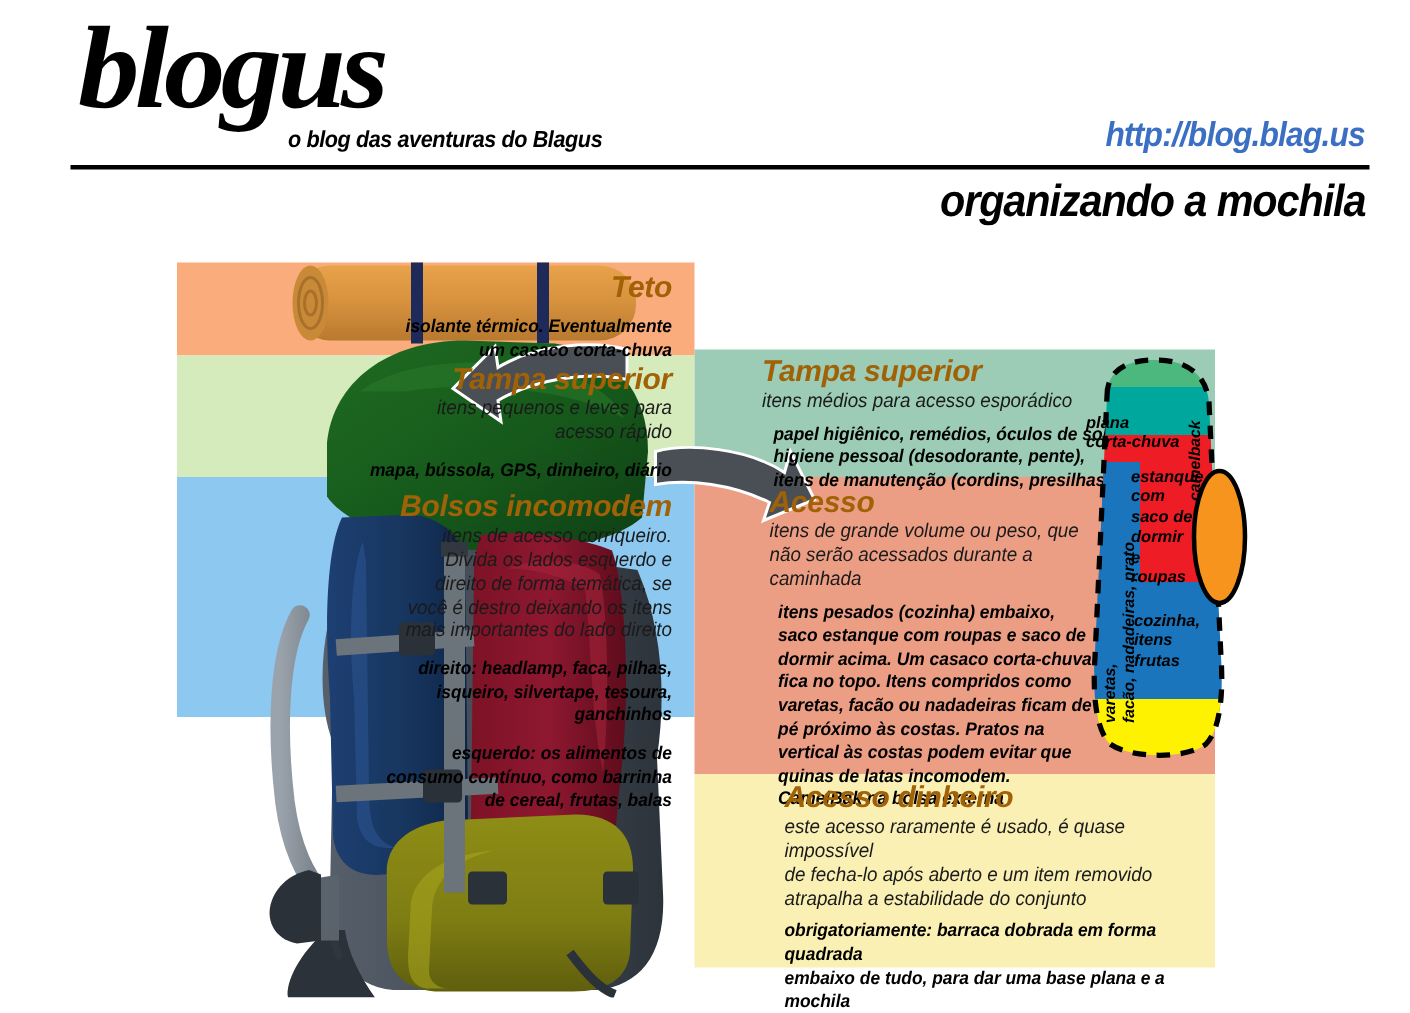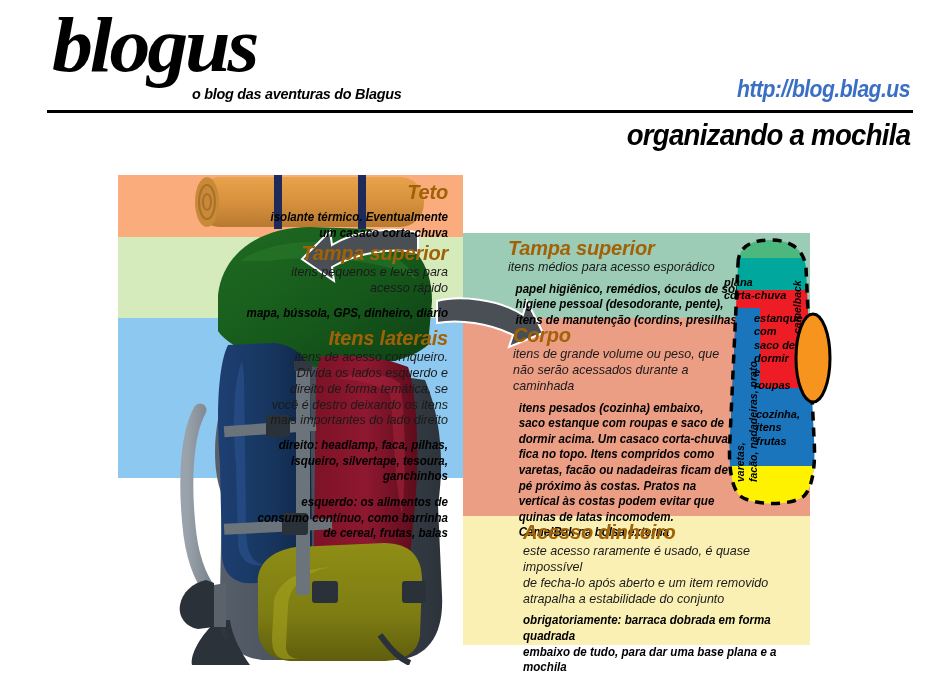--- a/index.html
+++ b/index.html
@@ -262,21 +262,21 @@
 
   <div class="blk ra" id="blk-tampa-l">
     <div class="h">Tampa superior</div>
     <div class="sub" style="white-space:pre-line">itens pequenos e leves para
 acesso rápido</div>
     <div class="gap-m"></div>
     <div class="list">mapa, bússola, GPS, dinheiro, diário</div>
   </div>
 
   <div class="blk ra" id="blk-bolsos">
-    <div class="h">Itens laterais</div>
+    <div class="h">Bolsos incomodem</div>
     <div class="sub" style="white-space:pre-line">itens de acesso corriqueiro.
 Divida os lados esquerdo e
 direito de forma temática, se
 você é destro deixando os itens
 mais importantes do lado direito</div>
     <div class="gap-m"></div>
     <div class="list" style="white-space:pre-line">direito: headlamp, faca, pilhas,
 isqueiro, silvertape, tesoura,
 ganchinhos</div>
     <div class="gap-m"></div>
@@ -288,21 +288,21 @@
   <div class="blk la" id="blk-tampa-r">
     <div class="h">Tampa superior</div>
     <div class="sub">itens médios para acesso esporádico</div>
     <div class="gap-s"></div>
     <div class="list" style="white-space:pre-line; padding-left:8px">papel higiênico, remédios, óculos de sol,
 higiene pessoal (desodorante, pente),
 itens de manutenção (cordins, presilhas)</div>
   </div>
 
   <div class="blk la" id="blk-corpo">
-    <div class="h">Corpo</div>
+    <div class="h">Acesso</div>
     <div class="sub" style="white-space:pre-line">itens de grande volume ou peso, que
 não serão acessados durante a
 caminhada</div>
     <div class="gap-s"></div>
     <div class="list" style="white-space:pre-line; padding-left:6px">itens pesados (cozinha) embaixo,
 saco estanque com roupas e saco de
 dormir acima. Um casaco corta-chuva
 fica no topo. Itens compridos como
 varetas, facão ou nadadeiras ficam de
 pé próximo às costas. Pratos na

